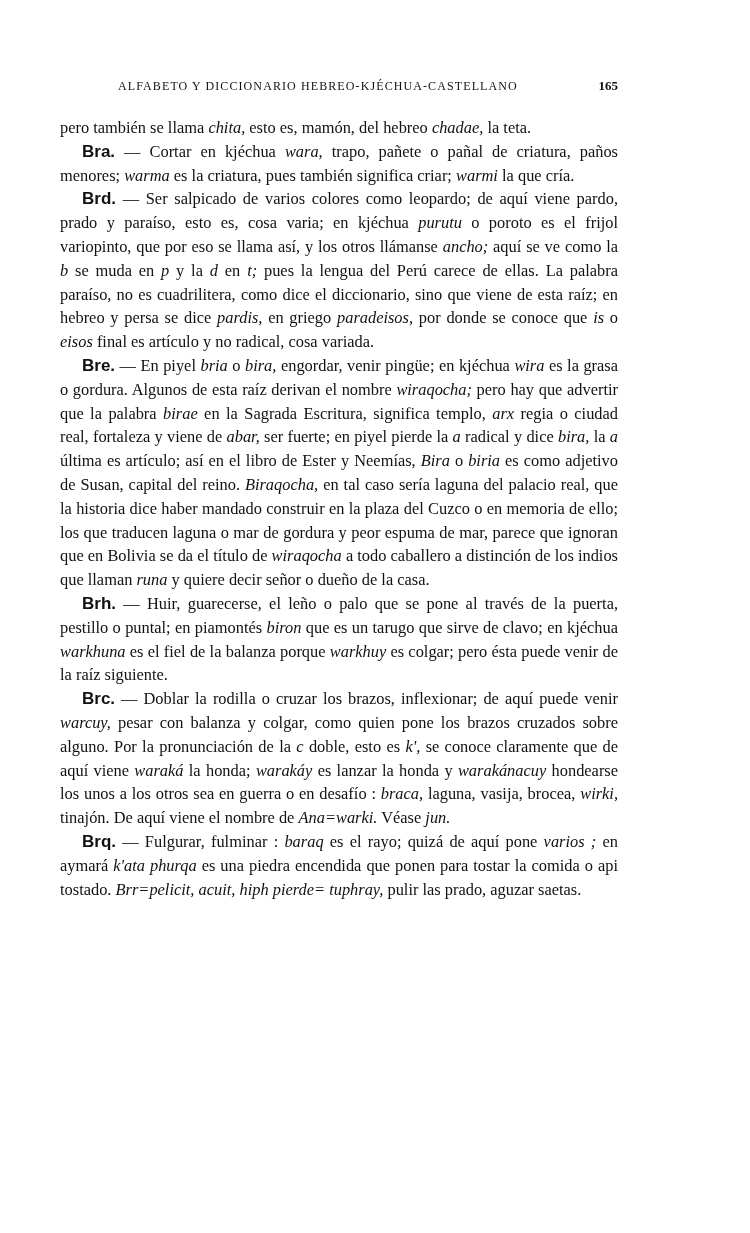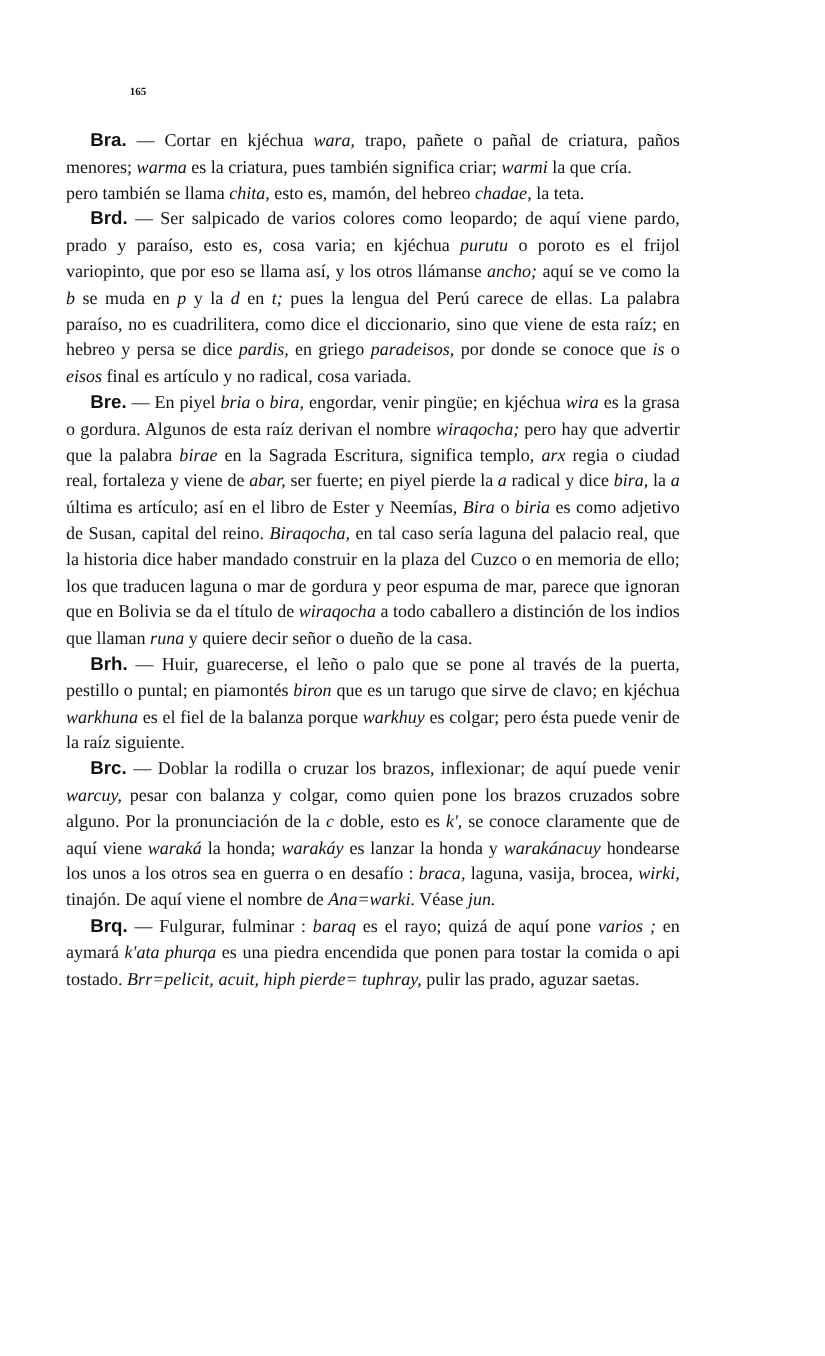--- a/index.html
+++ b/index.html
@@ -2,40 +2,41 @@
 <html><head>
 <meta charset="utf-8">
 <style>
   html, body { margin:0; padding:0; background:#ffffff; }
   body { width:750px; height:1233px; position:relative; overflow:hidden;
          font-family:"Liberation Serif","DejaVu Serif",serif; color:#111; }
   .page { position:absolute; left:60px; top:78px; width:558px; }
   .running-head { display:flex; justify-content:space-between; align-items:baseline;
          font-size:12px; letter-spacing:1.1px; height:24px; margin-bottom:14px; padding-left:58px; }
   .running-head .title { text-transform:uppercase; }
-  .running-head .pgno { font-weight:bold; letter-spacing:0; font-size:10px; }
+  .running-head .pgno { font-weight:bold; letter-spacing:0; font-size:13px; }
   .text { font-size:16.4px; line-height:23.8px; text-align:justify; }
   .entry { margin:0; text-indent:22px; }
   .entry.cont { text-indent:0; }
   .hw { font-family:"Liberation Sans","DejaVu Sans",sans-serif; font-weight:bold; font-size:17px; }
   i { font-style:italic; }
 </style>
 </head>
 <body>
 
 <div class="page">
   <div class="running-head">
+    <span class="title">Alfabeto y diccionario hebreo-kjéchua-castellano</span>
     <span class="pgno">165</span>
   </div>
 
   <div class="text">
+    <p class="entry cont"><span>pero también se llama </span><i>chita,</i><span> esto es, mamón, del hebreo </span><i>chadae,</i><span> la teta.</span></p>
     <p class="entry">
       <span class="hw">Bra.</span>
     <span> — Cortar  en kjéchua </span><i>wara,</i><span> trapo, pañete o pañal de criatura, paños menores; </span><i>warma</i><span> es la  criatura, pues también significa criar; </span><i>warmi</i><span> la que cría.</span></p>
-    <p class="entry cont"><span>pero también se llama </span><i>chita,</i><span> esto es, mamón, del hebreo </span><i>chadae,</i><span> la teta.</span></p>
     <p class="entry">
       <span class="hw">Brd.</span>
     <span> — Ser salpicado de varios colores como leopardo; de aquí viene pardo, prado y paraíso, esto es, cosa varia; en kjéchua </span><i>purutu</i><span> o poroto es el frijol variopinto, que por eso se llama así, y los otros llámanse </span><i>ancho;</i><span> aquí se ve como la </span><i>b</i><span> se muda en </span><i>p</i><span> y la </span><i>d</i><span> en </span><i>t;</i><span> pues la lengua del Perú carece de ellas.  La  palabra paraíso, no es cuadrilitera, como dice el diccionario, sino que viene de esta raíz; en hebreo y persa se dice </span><i>pardis,</i><span> en griego </span><i>paradeisos,</i><span> por donde se conoce que </span><i>is</i><span> o </span><i>eisos</i><span> final es artículo y no radical, cosa variada.</span></p>
     <p class="entry">
       <span class="hw">Bre.</span>
     <span> — En piyel </span><i>bria</i><span> o </span><i>bira,</i><span> engordar, venir pingüe; en kjéchua </span><i>wira</i><span> es la grasa o gordura. Algunos de esta raíz derivan el nombre </span><i>wiraqocha;</i><span> pero hay que advertir que la palabra </span><i>birae</i><span> en la Sagrada Escritura, significa templo, </span><i>arx</i><span> regia o ciudad real, fortaleza y viene de </span><i>abar,</i><span> ser fuerte; en piyel pierde la </span><i>a</i><span> radical y dice </span><i>bira,</i><span> la </span><i>a</i><span> última es artículo; así en el libro de Ester y Neemías, </span><i>Bira</i><span> o </span><i>biria</i><span> es como adjetivo de Susan, capital del reino. </span><i>Biraqocha,</i><span> en tal caso sería laguna del palacio real, que la historia dice haber mandado construir en la plaza del Cuzco o en memoria de ello; los que traducen laguna o mar de gordura y peor espuma de mar, parece que ignoran que en Bolivia se da el título de </span><i>wiraqocha</i><span> a todo caballero a distinción de los indios que llaman </span><i>runa</i><span> y quiere decir señor o dueño de la casa.</span></p>
     <p class="entry">
       <span class="hw">Brh.</span>
     <span> — Huir, guarecerse, el leño o palo que se pone al través de la puerta, pestillo o puntal; en piamontés </span><i>biron</i><span> que es un tarugo que sirve de clavo; en kjéchua </span><i>warkhuna</i><span> es el fiel de la balanza porque </span><i>warkhuy</i><span> es colgar; pero ésta puede venir de la raíz siguiente.</span></p>
     <p class="entry">

